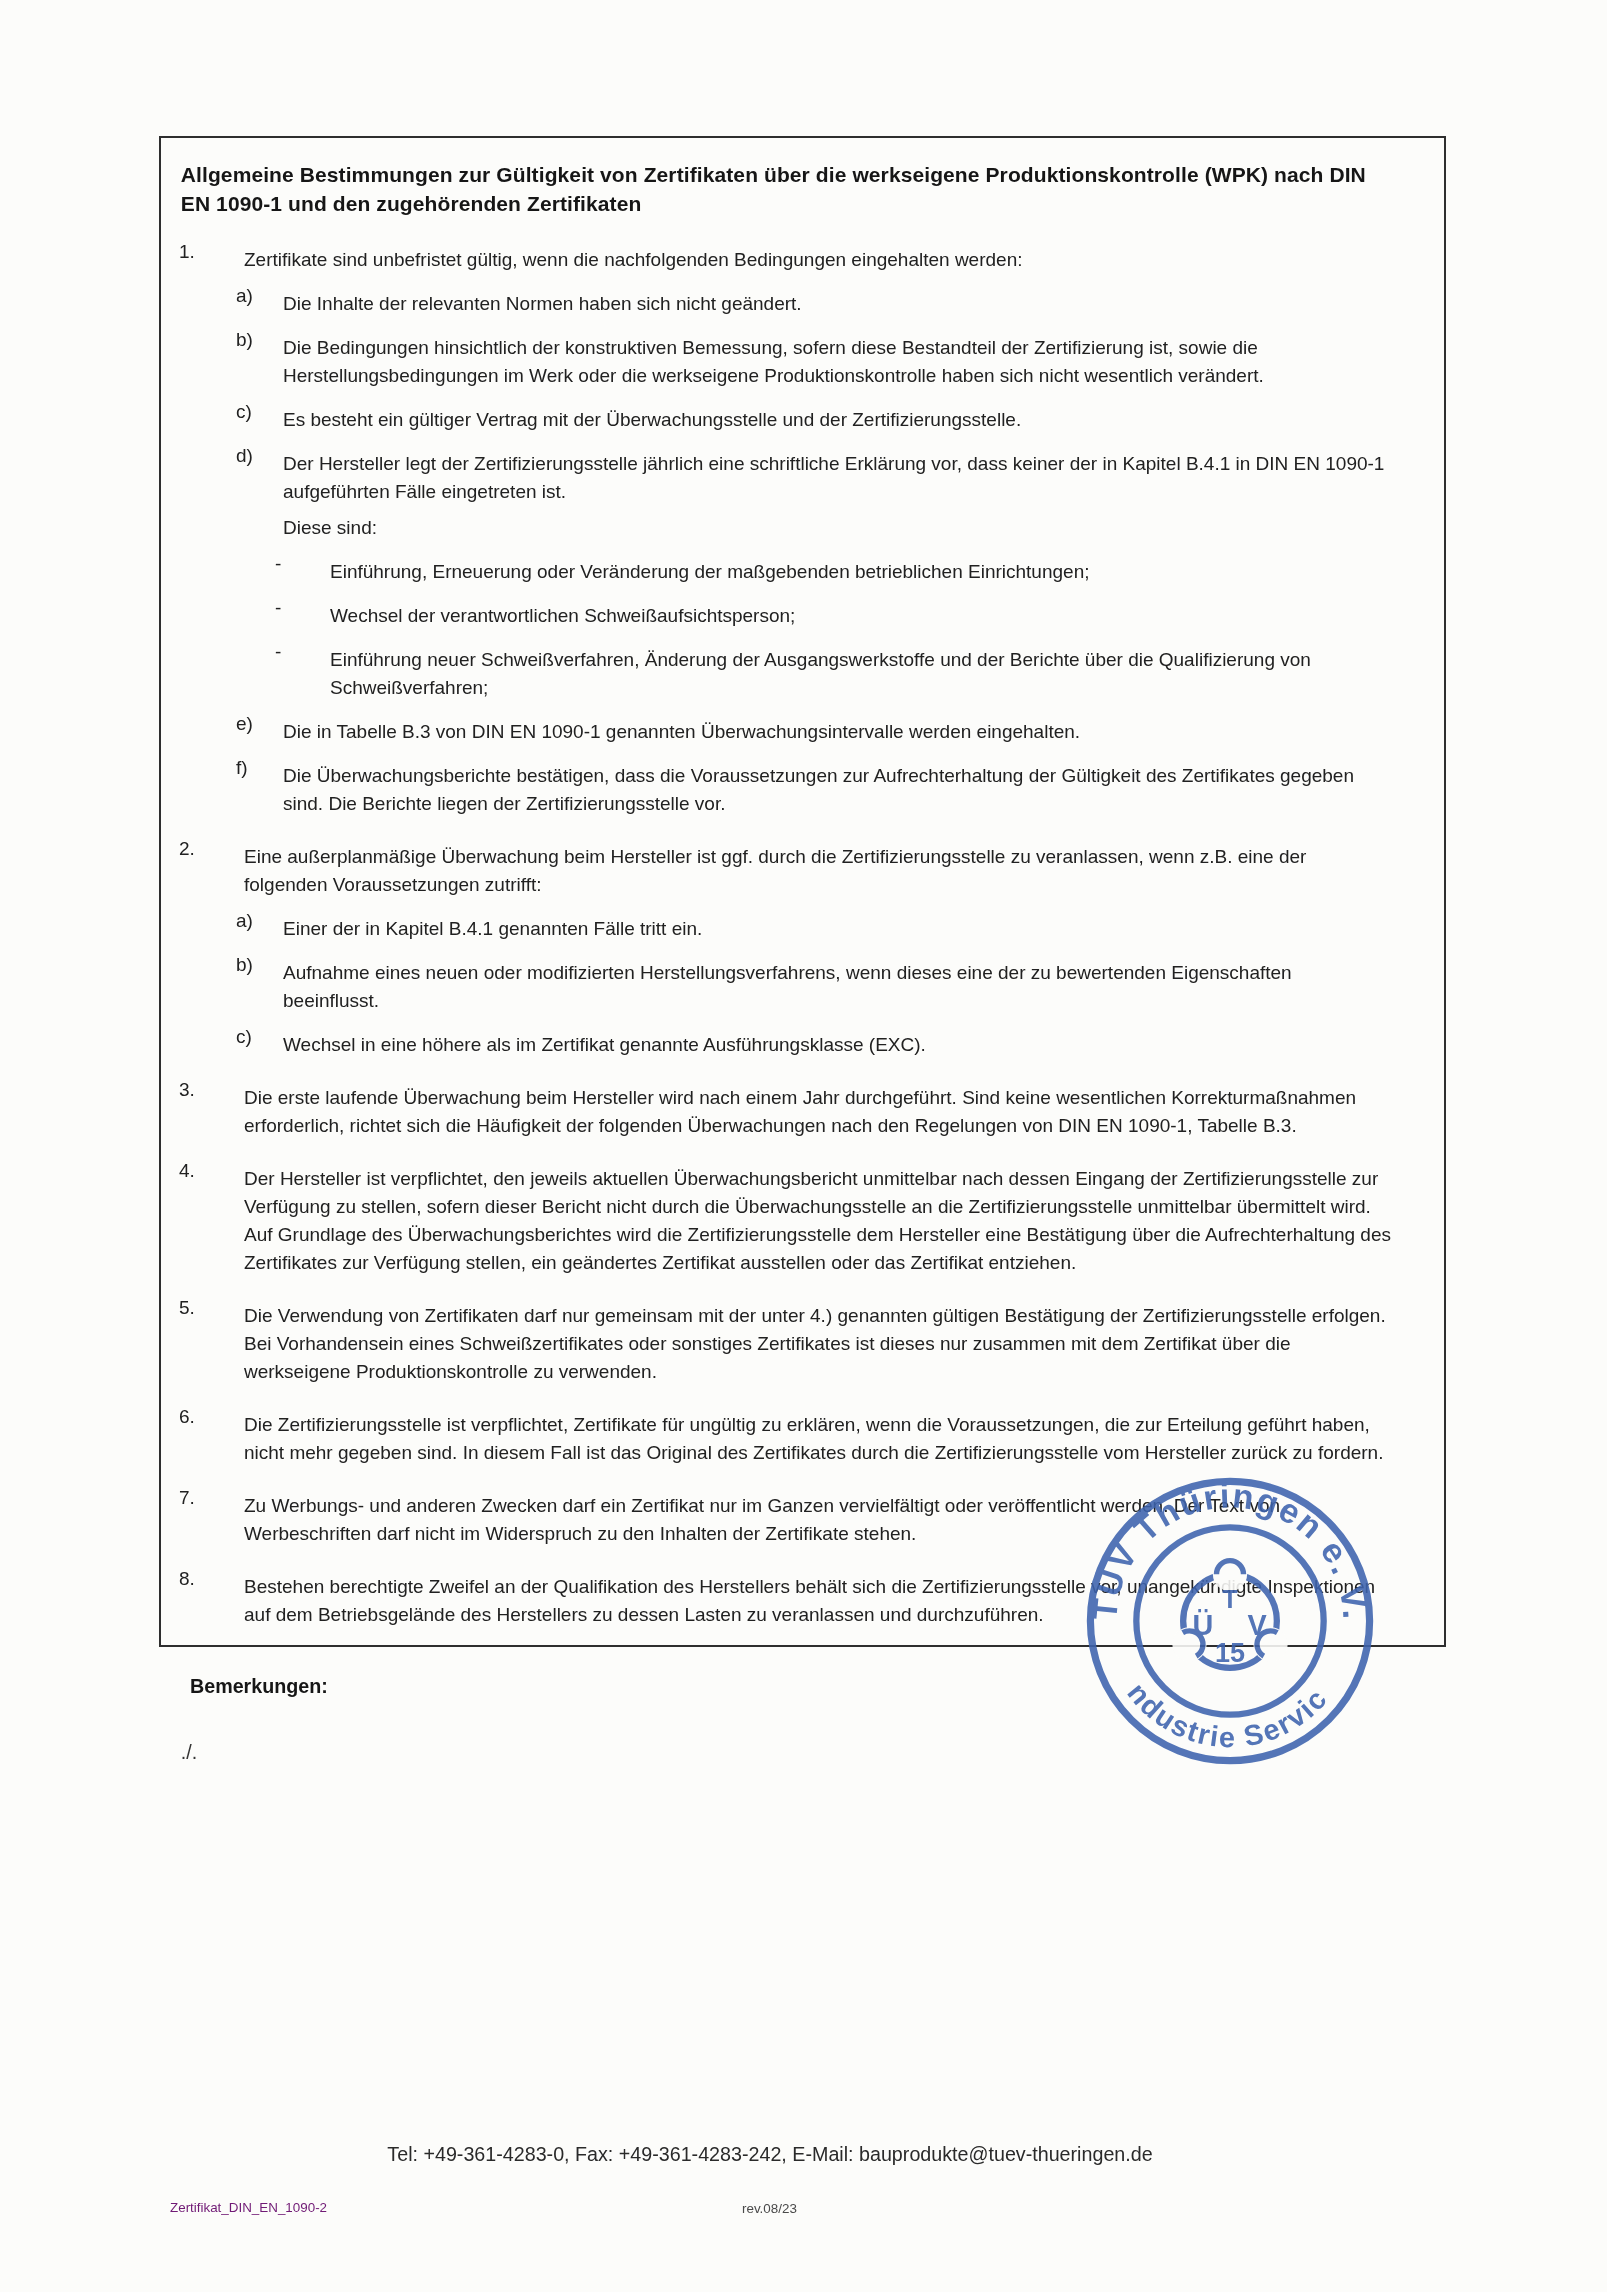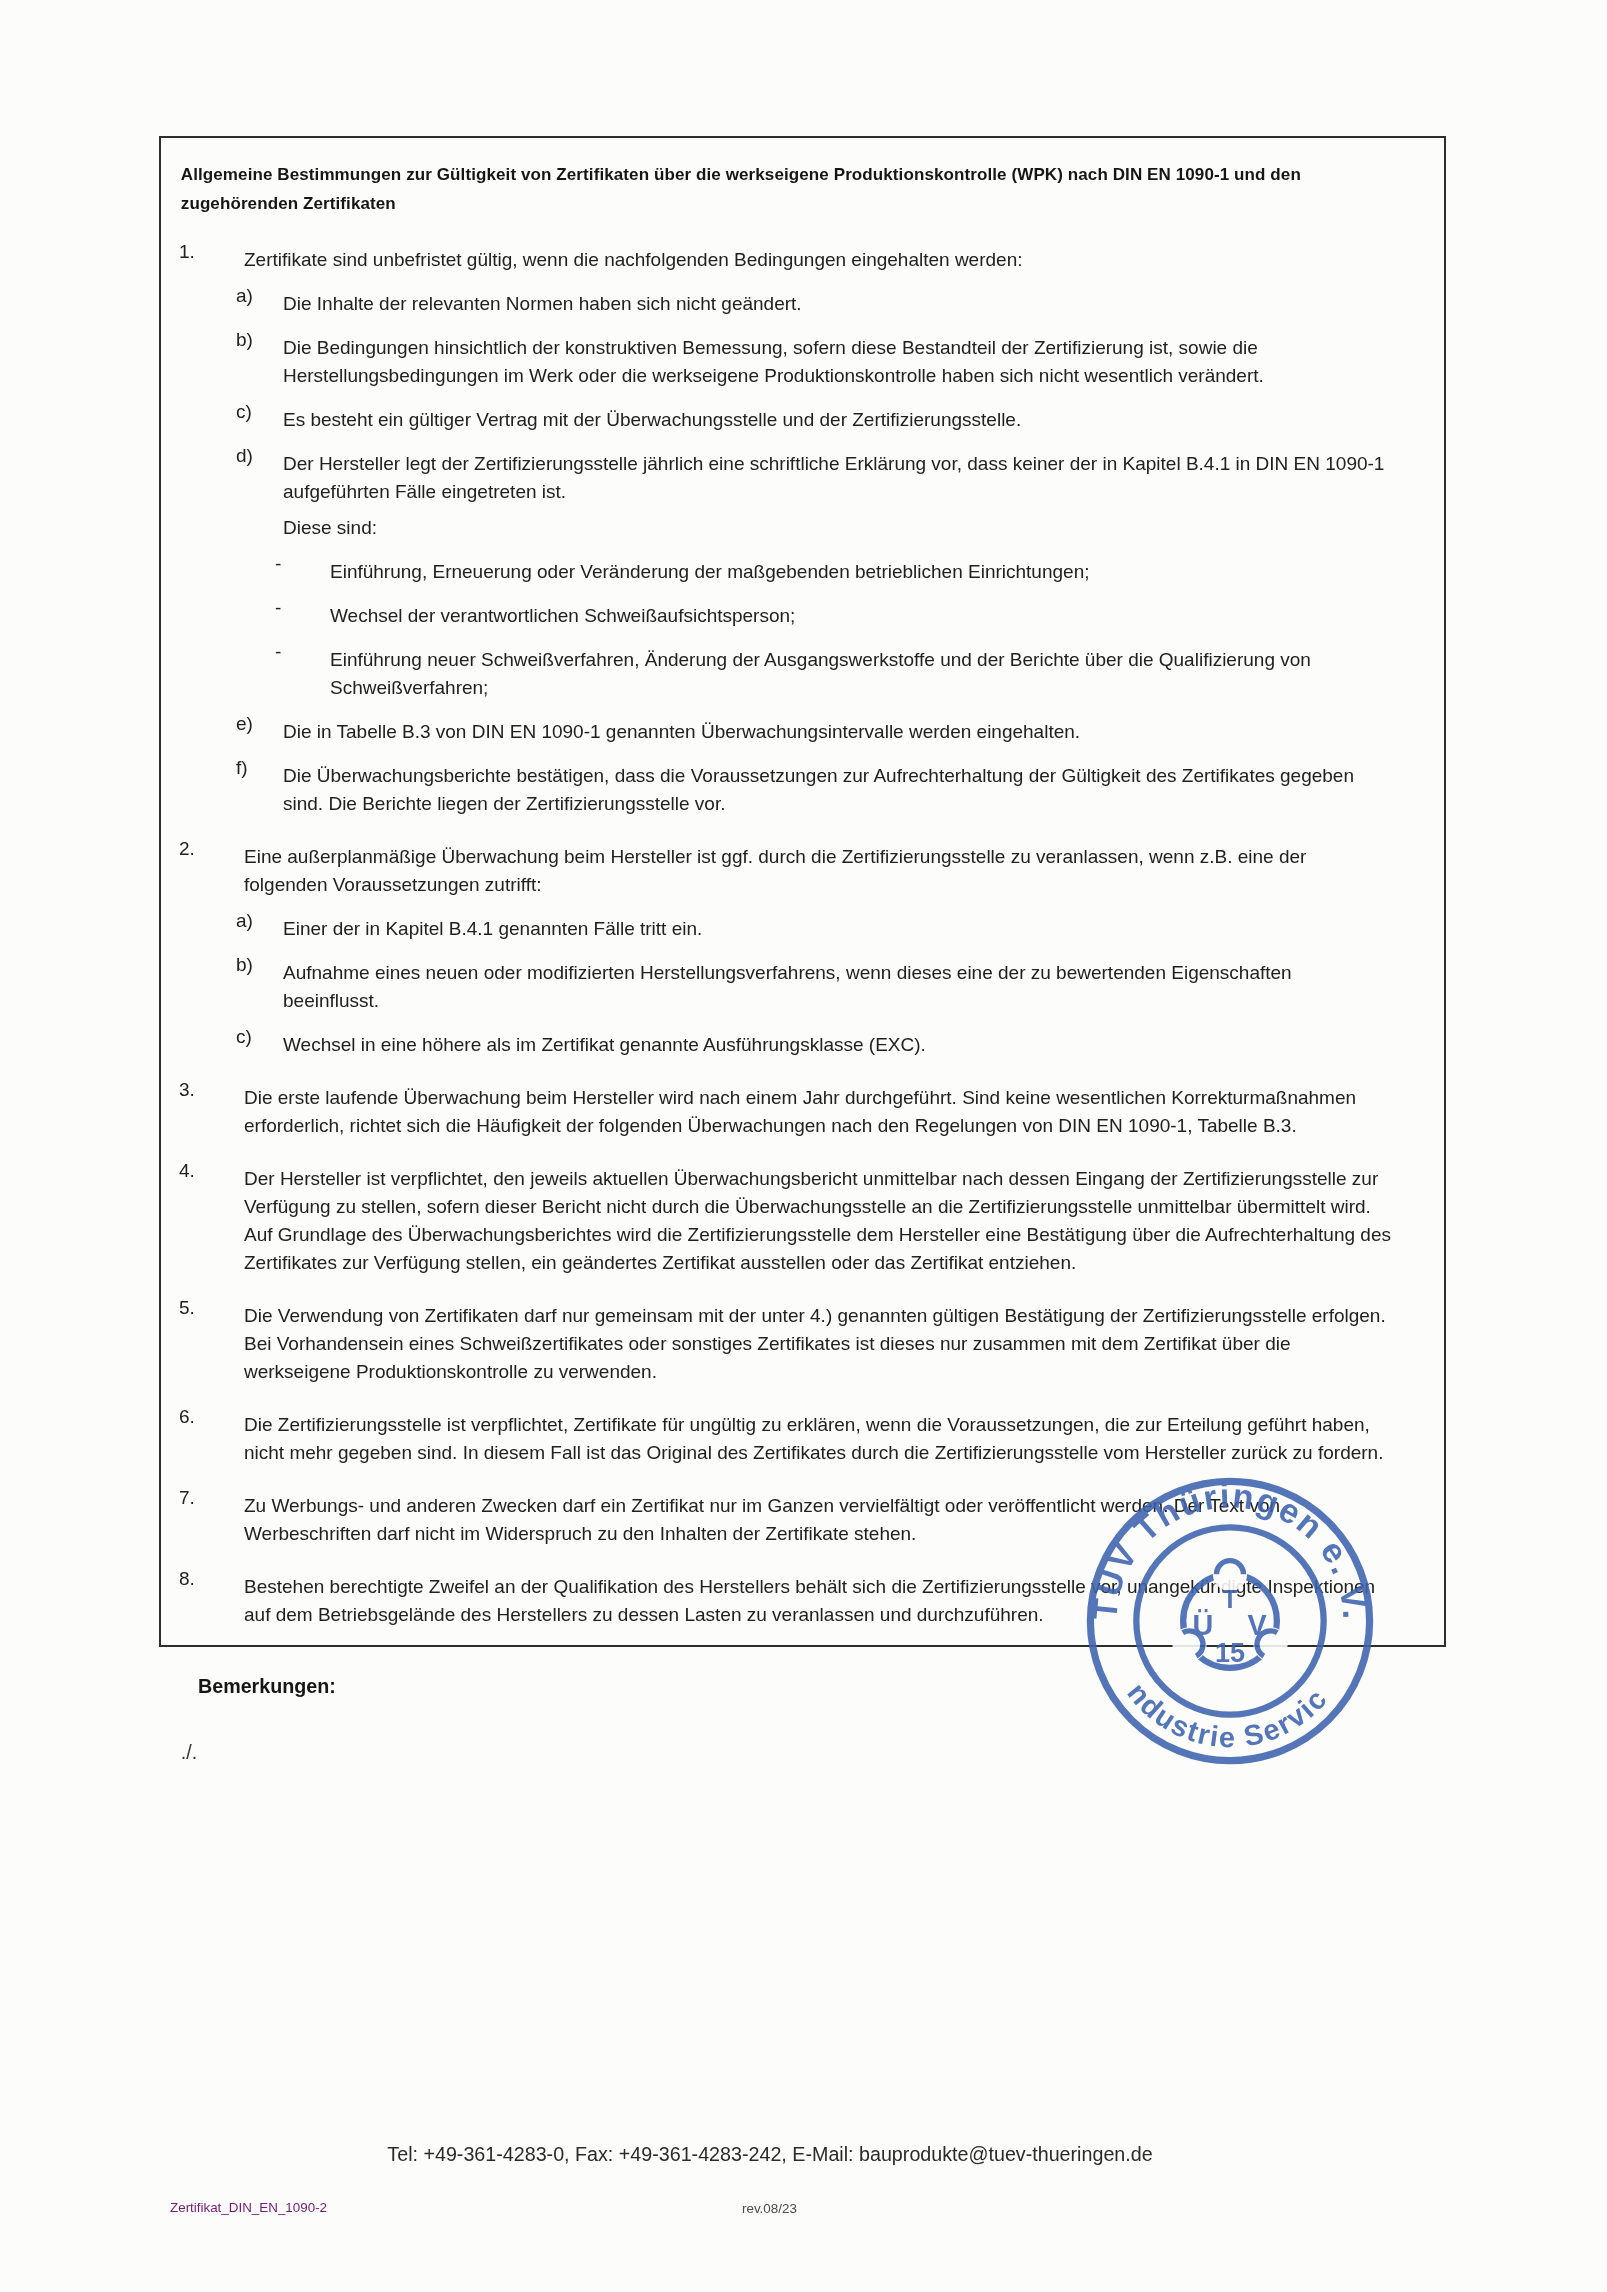--- a/index.html
+++ b/index.html
@@ -7,31 +7,31 @@
     width:1608px;height:2293px;position:relative;overflow:hidden;
     background:#fcfcfa;color:#212121;
     font-family:"Liberation Sans",sans-serif;
   }
   .doc-box{
     position:absolute;left:159px;top:136px;width:1287px;height:1511px;
     border:2.7px solid #2e2e2e;box-sizing:border-box;
     padding:21.5px 43px 0 18px;background:transparent;
   }
   .title{
-    font-weight:bold;font-size:17px;line-height:29.6px;color:#161616;
+    font-weight:bold;font-size:21px;line-height:29.6px;color:#161616;
     margin:0 0 19.7px 1.8px;letter-spacing:0.1px;
   }
   .item{
     display:grid;grid-template-columns:57px 1fr;
     margin-top:9px;font-size:19px;line-height:28px;
   }
   .p{margin:8px}
   .sub{display:grid;grid-template-columns:39px 1fr}
   .dash{display:grid;grid-template-columns:47px 1fr}
-  .remarks-label{font-weight:bold;font-size:19.7px;margin:38px 0 0 19px;color:#161616}
+  .remarks-label{font-weight:bold;font-size:19.7px;margin:38px 0 0 11px;color:#161616}
   .remarks-value{font-size:19.7px;margin:43px 0 0 1.8px;color:#333}
   .stamp{position:absolute;left:1085px;top:1476px;width:290px;height:290px;opacity:.88}
   .stamp .ink{stroke:#3d63ae;fill:none}
   .stamp .ring-text{fill:#3d63ae;font-family:"Liberation Sans",sans-serif;font-weight:600}
   .stamp .eraser{fill:#fcfcfa;stroke:none}
   .footer-address{
     position:absolute;top:2142px;left:0;width:1540px;text-align:center;
     font-size:19.7px;line-height:25px;color:#2a2a2a;
   }
   .footer-meta-left{position:absolute;top:2200px;left:170px;font-size:13.4px;color:#701a75}

